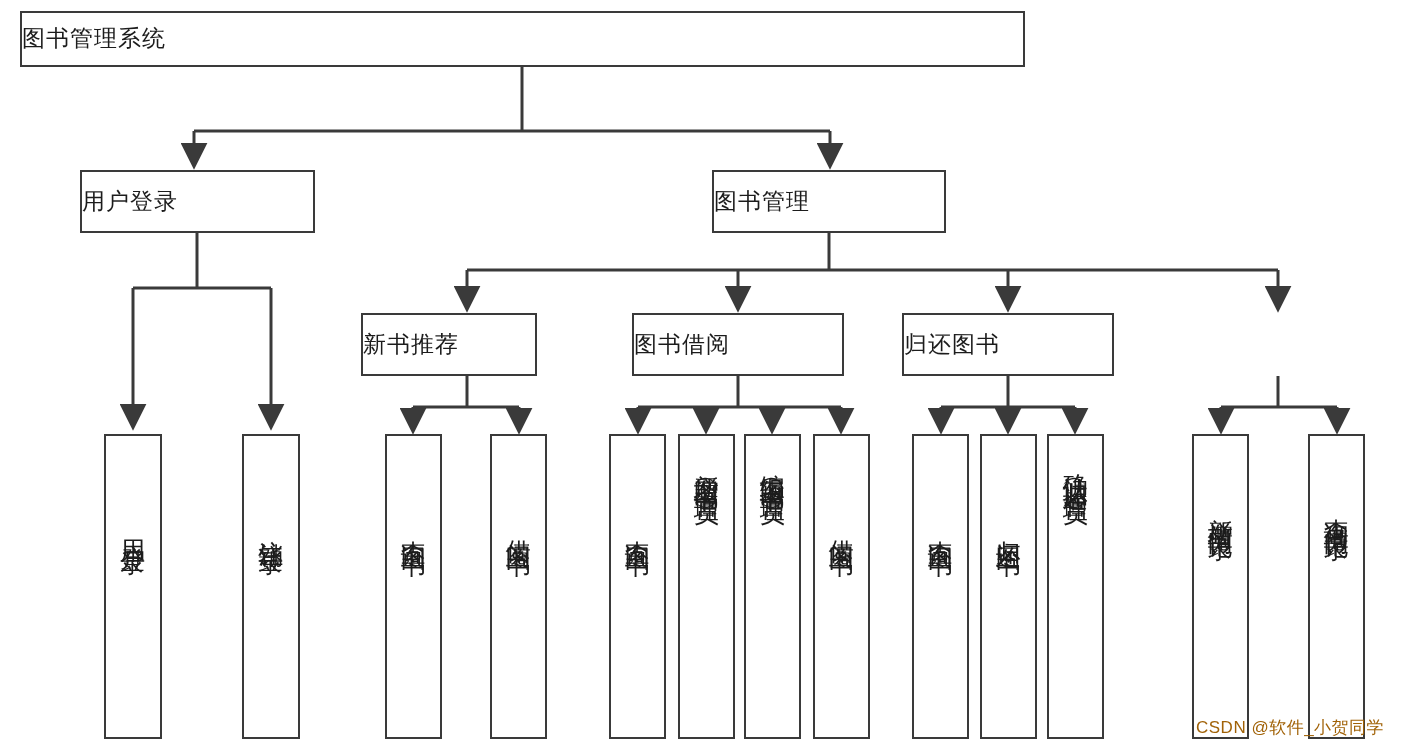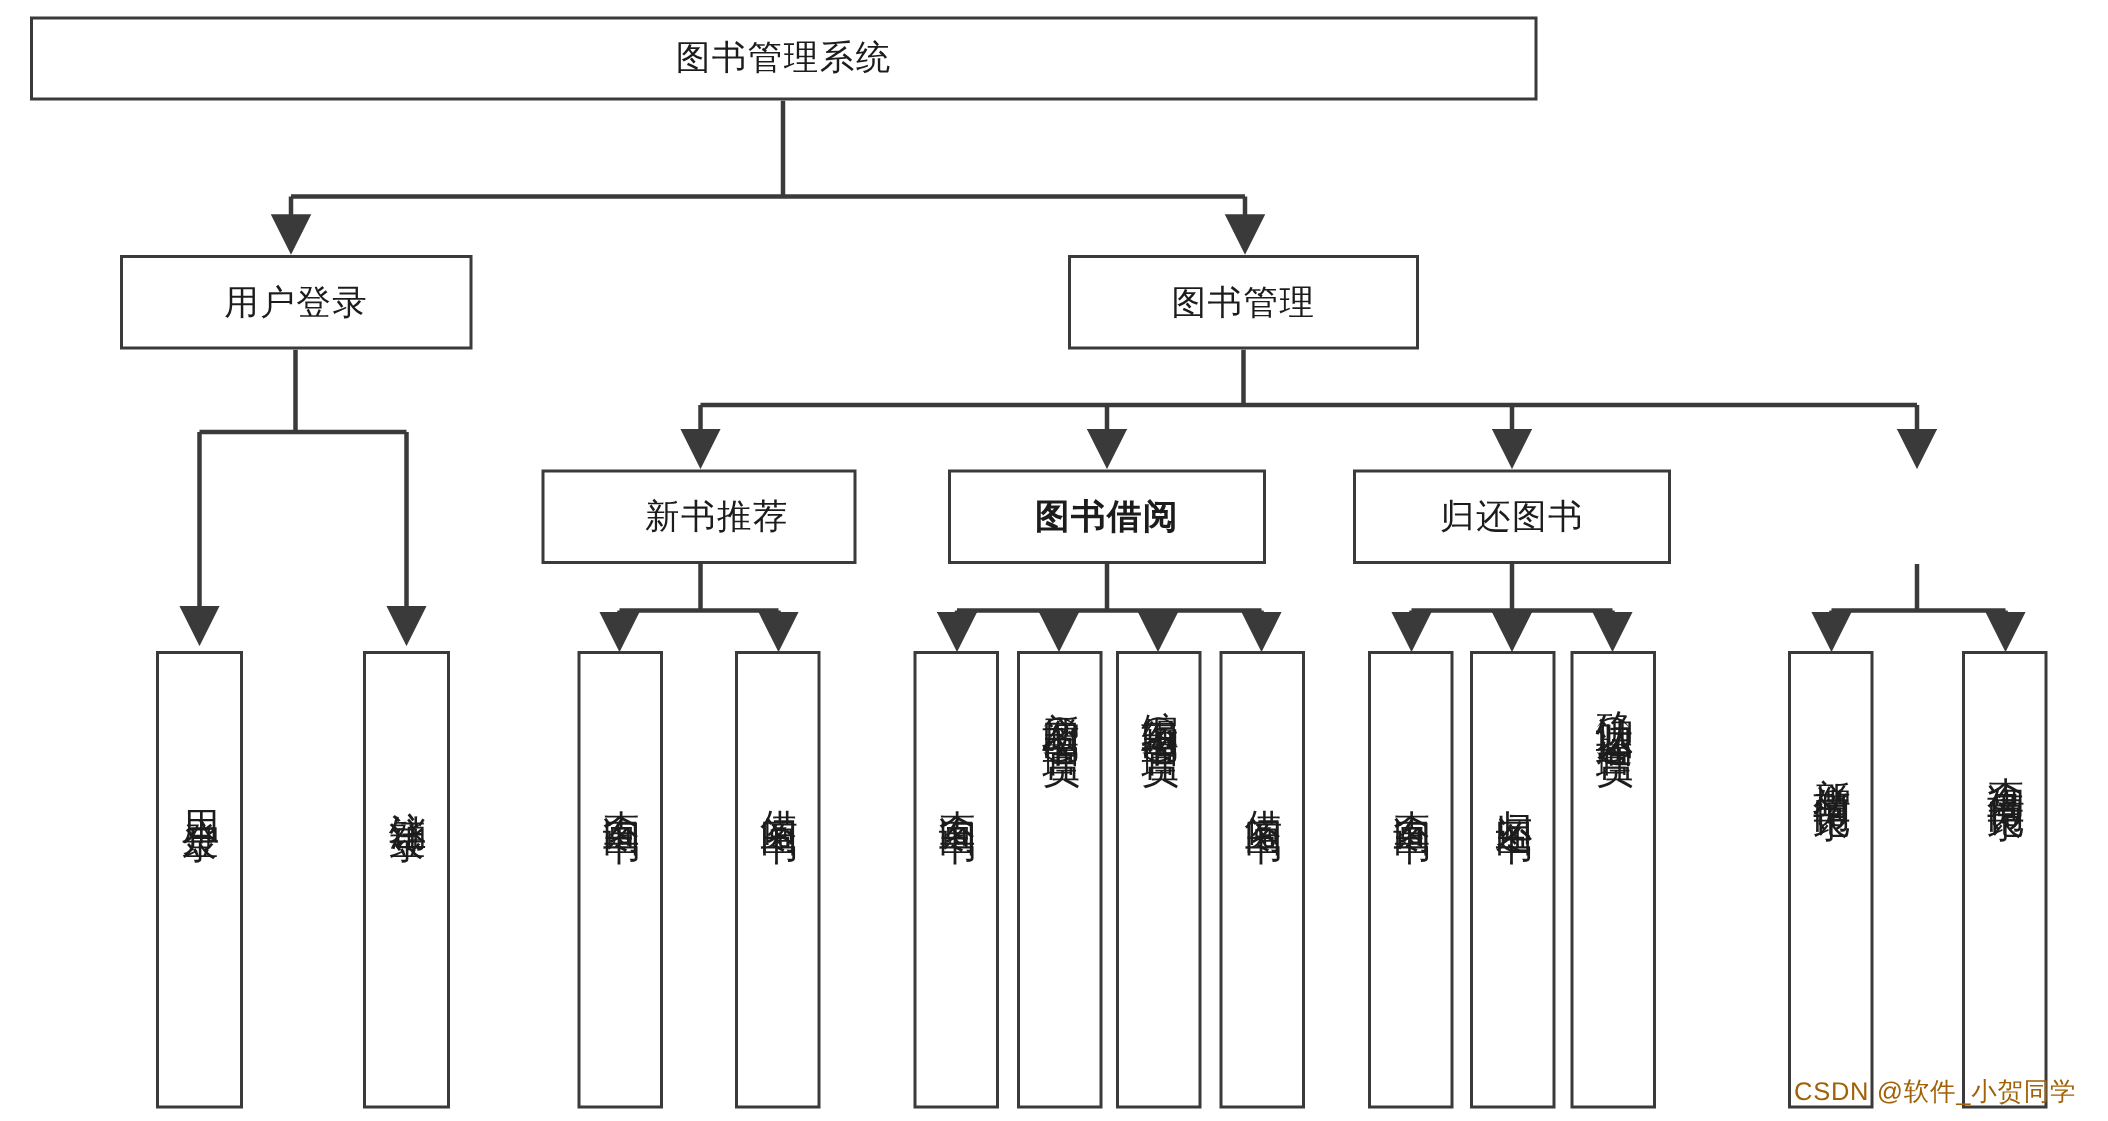--- a/index.html
+++ b/index.html
@@ -25,21 +25,21 @@
     height: 747px;
     pointer-events: none;
   }
   .node {
     position: absolute;
     box-sizing: border-box;
     border: 2px solid #3a3a3a;
     background: #ffffff;
     display: flex;
     align-items: center;
-    justify-content: center;
+    justify-content: flex-start;
     color: #1c1c1c;
   }
   .node.horiz .lbl {
     font-size: 23px;
     line-height: 1.1;
     letter-spacing: 1px;
     white-space: nowrap;
   }
   .node.vert {
     align-items: flex-start;
@@ -130,24 +130,24 @@
     <span class="lbl">图书管理系统</span>
   </div>
 
   <div class="node horiz" style="left:80px; top:170px; width:235px; height:63px;">
     <span class="lbl">用户登录</span>
   </div>
   <div class="node horiz" style="left:712px; top:170px; width:234px; height:63px;">
     <span class="lbl">图书管理</span>
   </div>
 
-  <div class="node horiz" style="left:361px; top:313px; width:210px; height:63px;padding-left:24px;">
+  <div class="node horiz" style="left:361px; top:313px; width:176px; height:63px;">
     <span class="lbl">新书推荐</span>
   </div>
-  <div class="node horiz" style="left:632px; top:313px; width:212px; height:63px;font-weight:bold;">
+  <div class="node horiz" style="left:632px; top:313px; width:212px; height:63px;">
     <span class="lbl">图书借阅</span>
   </div>
   <div class="node horiz" style="left:902px; top:313px; width:212px; height:63px;">
     <span class="lbl">归还图书</span>
   </div>
 
   <div class="node vert mid" style="left:104px; top:434px; width:58px; height:305px;">
     <span class="lbl">用户登录</span>
   </div>
   <div class="node vert mid" style="left:242px; top:434px; width:58px; height:305px;">

